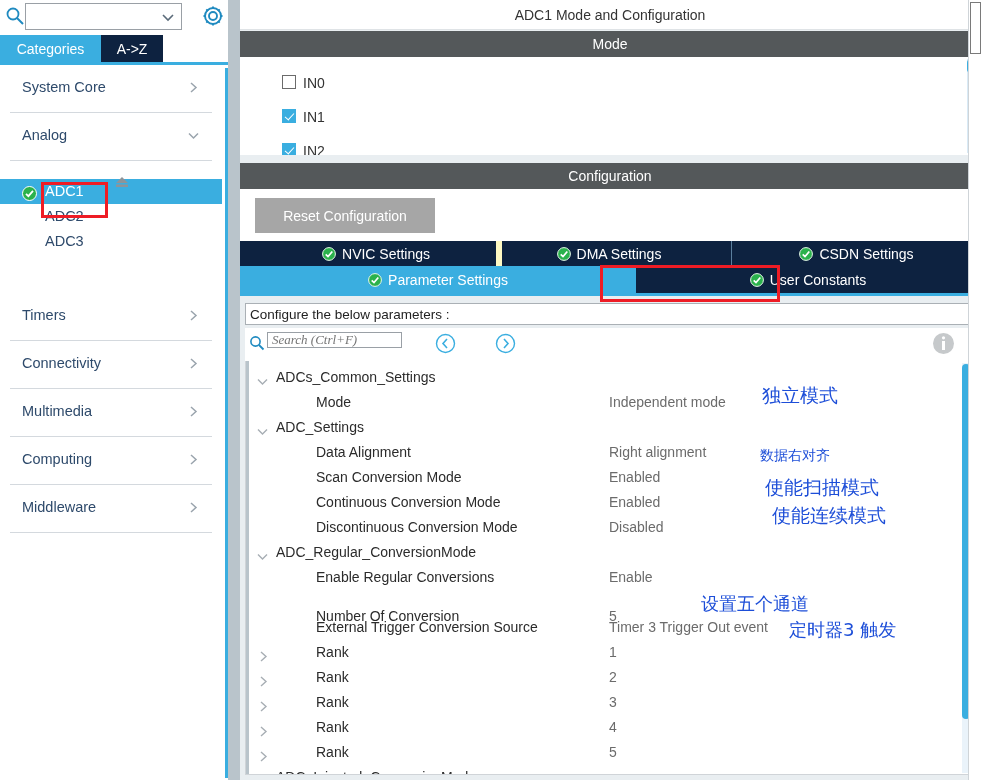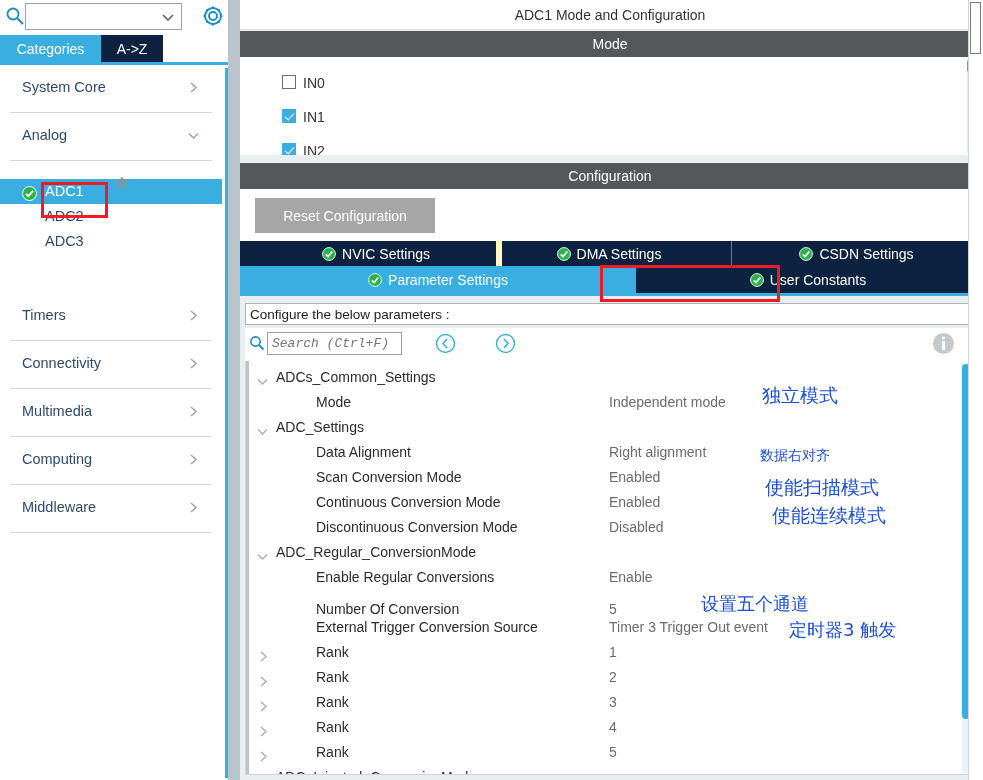--- a/index.html
+++ b/index.html
@@ -198,24 +198,24 @@
   }
   #search-bar {
     position: absolute; left: 5px; top: 328px; width: 730px; height: 33px;
     background: #ffffff;
   }
   #p-search-mag {
     position: absolute; left: 4px; top: 7px; width: 16px; height: 16px;
     color: #1f8ac0;
   }
   #p-search-input {
-    position: absolute; left: 22px; top: 4px; width: 135px; height: 23px;
+    position: absolute; left: 22px; top: 4px; width: 135px; height: 16px;
     border: 1px solid #9aa0a6; font-size: 13px; font-style: italic;
     color: #9b9b9b; padding-left: 4px; outline: none;
-    font-family: Liberation Mono, monospace; background: #fff;
+    font-family: Liberation Serif, serif; background: #fff;
   }
   .navbtn {
     position: absolute; top: 5px; width: 21px; height: 21px; cursor: pointer;
   }
   #nav-prev { left: 190px; }
   #nav-next { left: 250px; }
   #info-icon { position: absolute; left: 687px; top: 4px; width: 23px; height: 23px; }
 
   
   #tree {
@@ -572,21 +572,21 @@
             </svg>
         </span>
         <span class="tname lvl0">ADC_Regular_ConversionMode</span>
         <span class="tval"></span>
       </div>
 
       <div class="trow" style="top:204px">
         <span class="tname lvl1">Enable Regular Conversions</span>
         <span class="tval">Enable</span>
       </div>
-      <div class="trow" style="top:236px">
+      <div class="trow" style="top:243px">
         <span class="tname lvl1">Number Of Conversion</span>
         <span class="tval">5</span>
       </div>
       <div class="trow" style="top:254px">
         <span class="tname lvl1">External Trigger Conversion Source</span>
         <span class="tval">Timer 3 Trigger Out event</span>
       </div>
 
       <div class="trow" style="top:279px">
         <span class="tarrow2">

